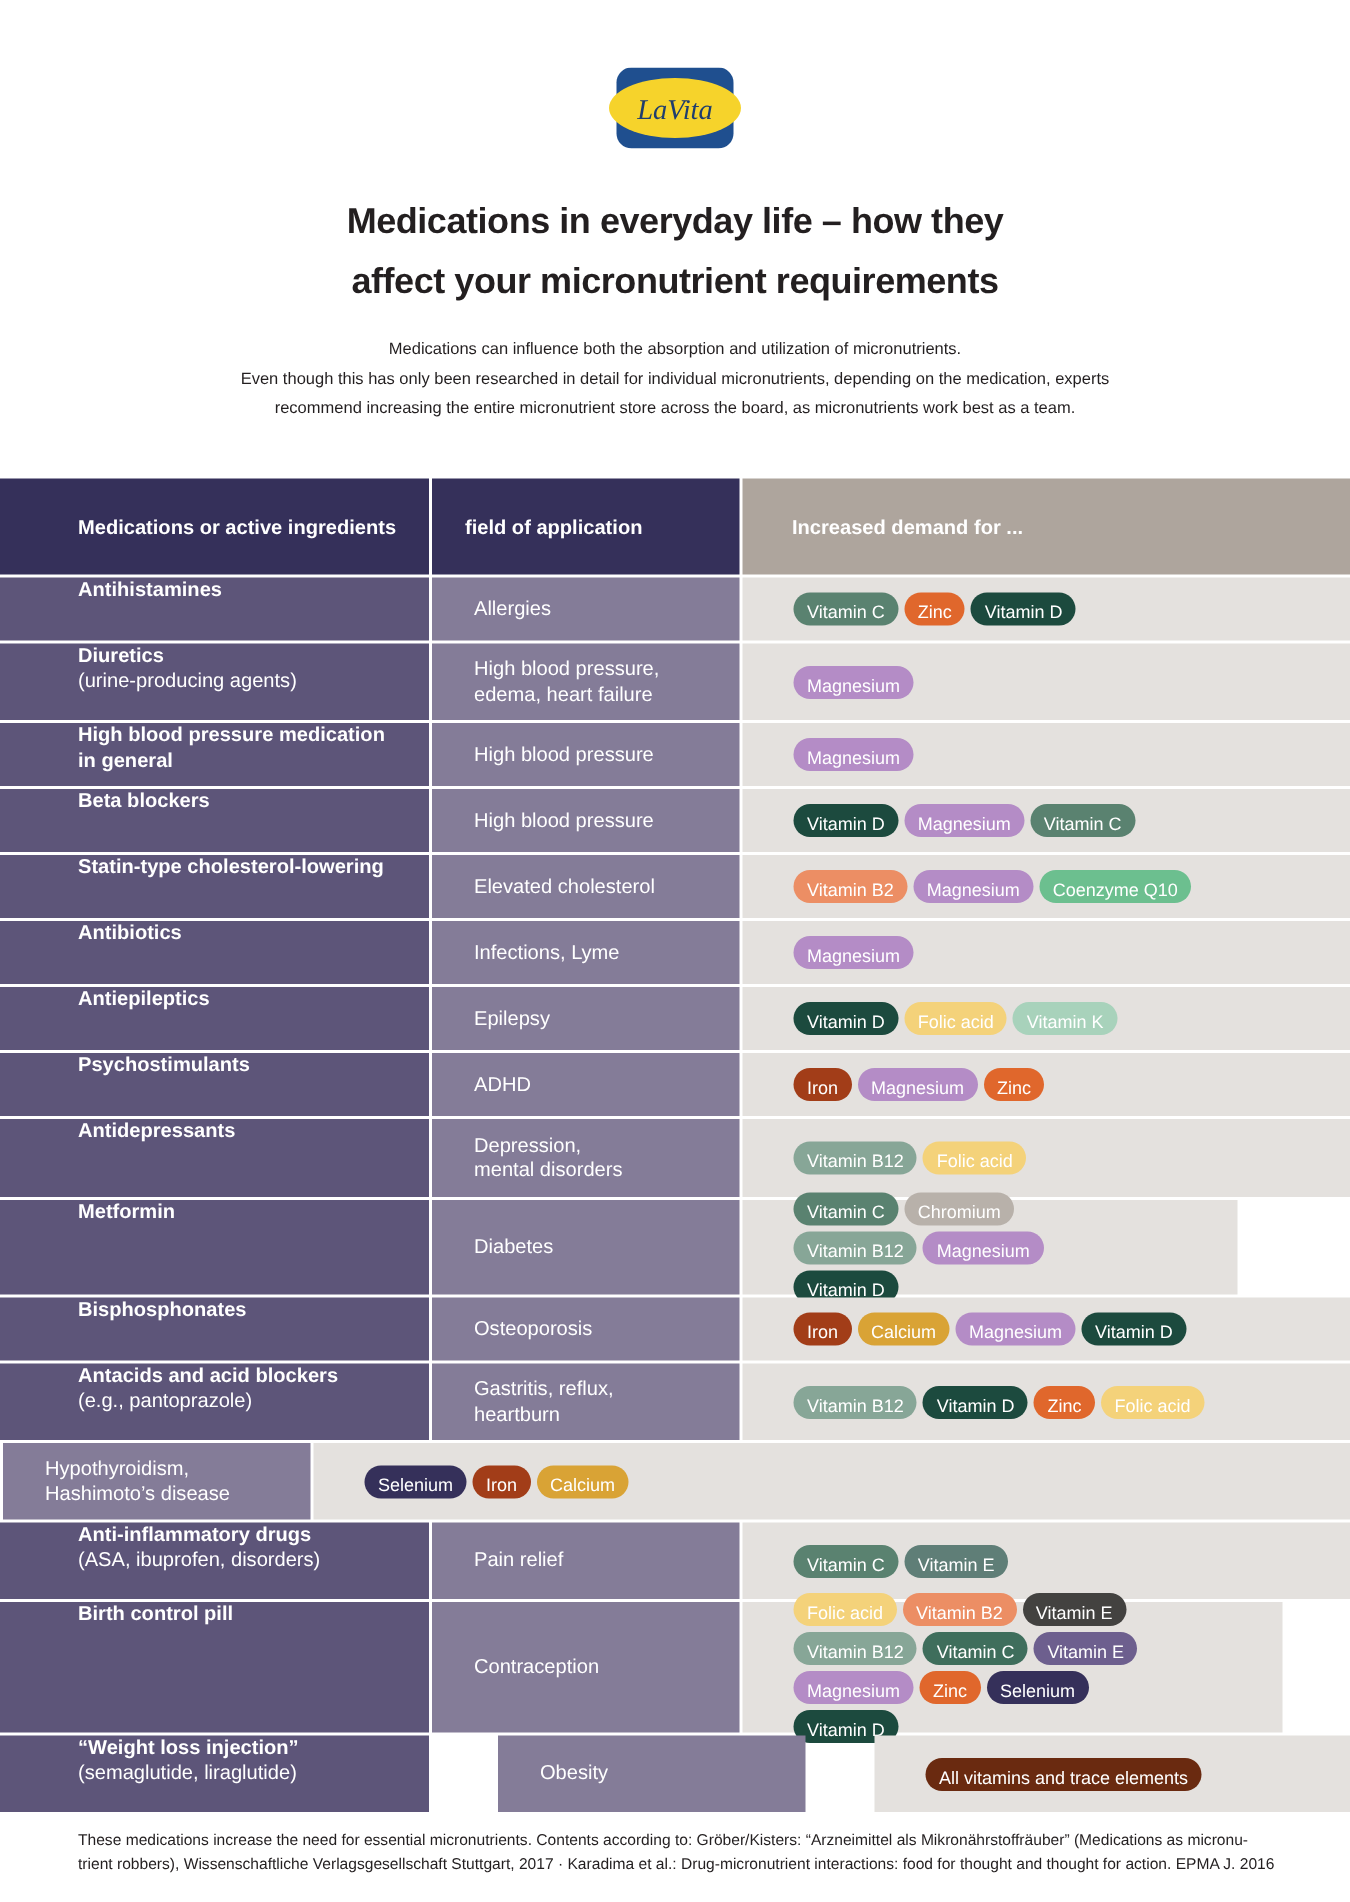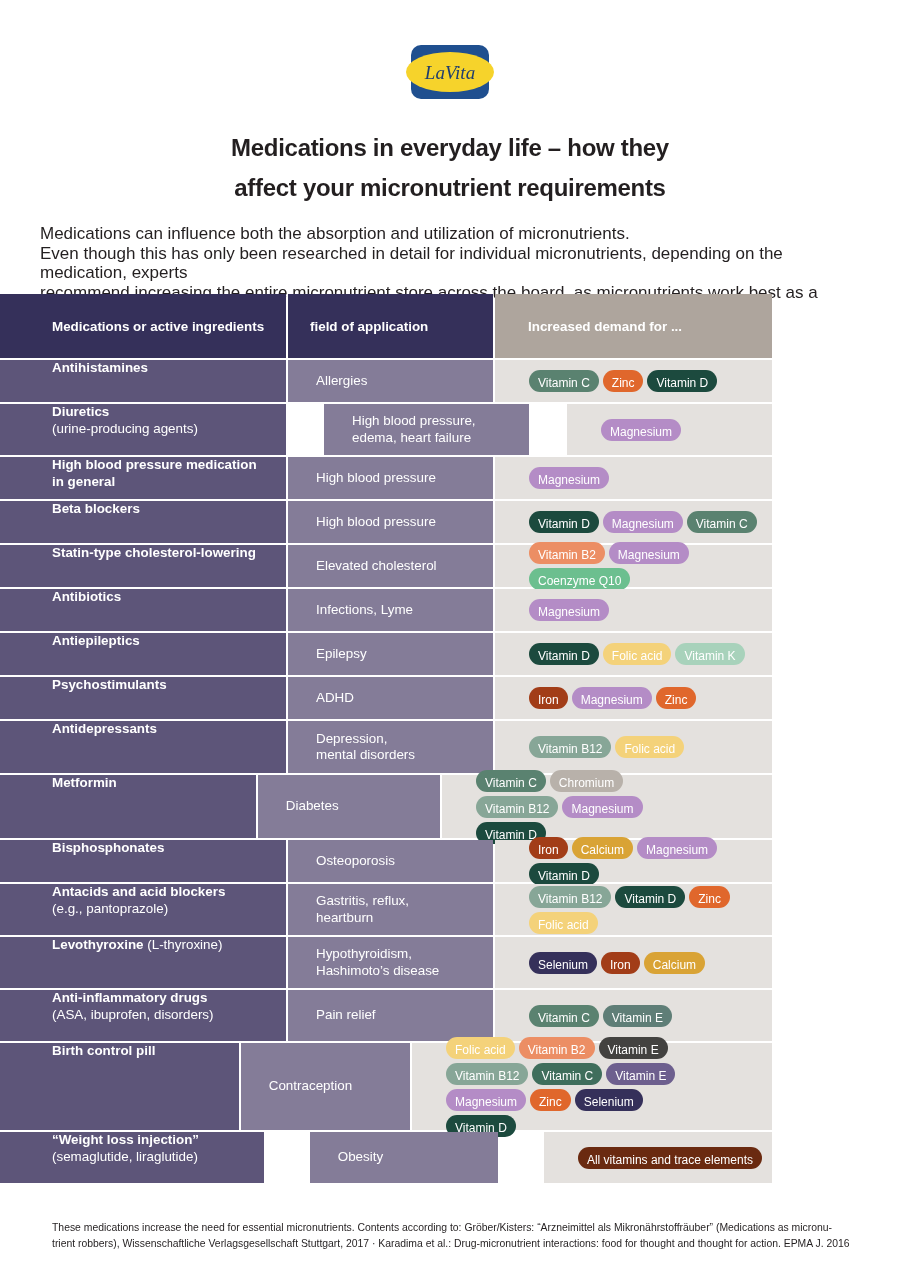--- a/index.html
+++ b/index.html
@@ -2,24 +2,24 @@
 <html><head>
 <meta charset="utf-8">
 <style>
   * { box-sizing: border-box; margin: 0; padding: 0; }
   html, body { width: 900px; height: 1268px; background: #ffffff; overflow: hidden; }
   body { font-family: "Liberation Sans", "DejaVu Sans", sans-serif; color: #222; position: relative; }
 
   .logo { position: absolute; left: 405px; top: 45px; width: 90px; height: 54px; }
   .title { position: absolute; left: 0; top: 128px; width: 900px; text-align: center;
            font-size: 24px; font-weight: bold; line-height: 40px; color: #231f20; letter-spacing: -0.3px; }
-  .subtitle { position: absolute; left: 40px; top: 224px; width: 820px; 
-              font-size: 17px; line-height: 19.5px; color: #231f20; }
-
-  .table { position: absolute; left: 0; top: 294px; width: 772px; }
+  .subtitle { position: absolute; left: 40px; top: 224px; width: 820px; text-align: center;
+              font-size: 11px; line-height: 19.5px; color: #231f20; }
+
+  .table { position: absolute; left: 0; top: 319px; width: 900px; }
   .hdr { display: flex; height: 64px; }
   .hdr .c1 { width: 286px; background: #35305a; }
   .hdr .c2 { width: 205px; background: #35305a; margin-left: 2px; }
   .hdr .c3 { flex: 1; background: #aea59d; margin-left: 2px; }
   .hdr div { display: flex; align-items: center; color: #fff; font-weight: bold; font-size: 13.4px; }
   .hdr .c1 { padding-left: 52px; }
   .hdr .c2 { padding-left: 22px; }
   .hdr .c3 { padding-left: 33px; }
 
   .row { display: flex; margin-top: 2px; }
@@ -71,21 +71,21 @@
         </div>
         <div class="c2">
           <div>Allergies</div>
         </div>
         <div class="c3">
           <span class="pill" style="background: rgb(90, 130, 112);">Vitamin C</span>
           <span class="pill" style="background: rgb(224, 103, 44);">Zinc</span>
           <span class="pill" style="background: rgb(28, 74, 62);">Vitamin D</span>
         </div>
       </div>
-      <div class="row" style="height: 51px; gap: 36px;">
+      <div class="row" style="height: 51px;">
         <div class="c1">
           <div><span class="b">Diuretics</span></div>
           <div>(urine-producing agents)</div>
         </div>
         <div class="c2">
           <div>High blood pressure,</div>
           <div>edema, heart failure</div>
         </div>
         <div class="c3">
           <span class="pill" style="background: rgb(180, 140, 198);">Magnesium</span>
@@ -218,23 +218,20 @@
           <div>heartburn</div>
         </div>
         <div class="c3">
           <span class="pill" style="background: rgb(135, 166, 151);">Vitamin B12</span>
           <span class="pill" style="background: rgb(28, 74, 62);">Vitamin D</span>
           <span class="pill" style="background: rgb(224, 103, 44);">Zinc</span>
           <span class="pill" style="background: rgb(244, 210, 122);">Folic acid</span>
         </div>
       </div>
       <div class="row" style="height: 51px;">
-        <div class="c1">
-          <div><span class="b">Levothyroxine</span><span> (L-thyroxine)</span></div>
-        </div>
         <div class="c2">
           <div>Hypothyroidism,</div>
           <div>Hashimoto’s disease</div>
         </div>
         <div class="c3">
           <span class="pill" style="background: rgb(53, 48, 90);">Selenium</span>
           <span class="pill" style="background: rgb(162, 61, 24);">Iron</span>
           <span class="pill" style="background: rgb(217, 163, 53);">Calcium</span>
         </div>
       </div>

